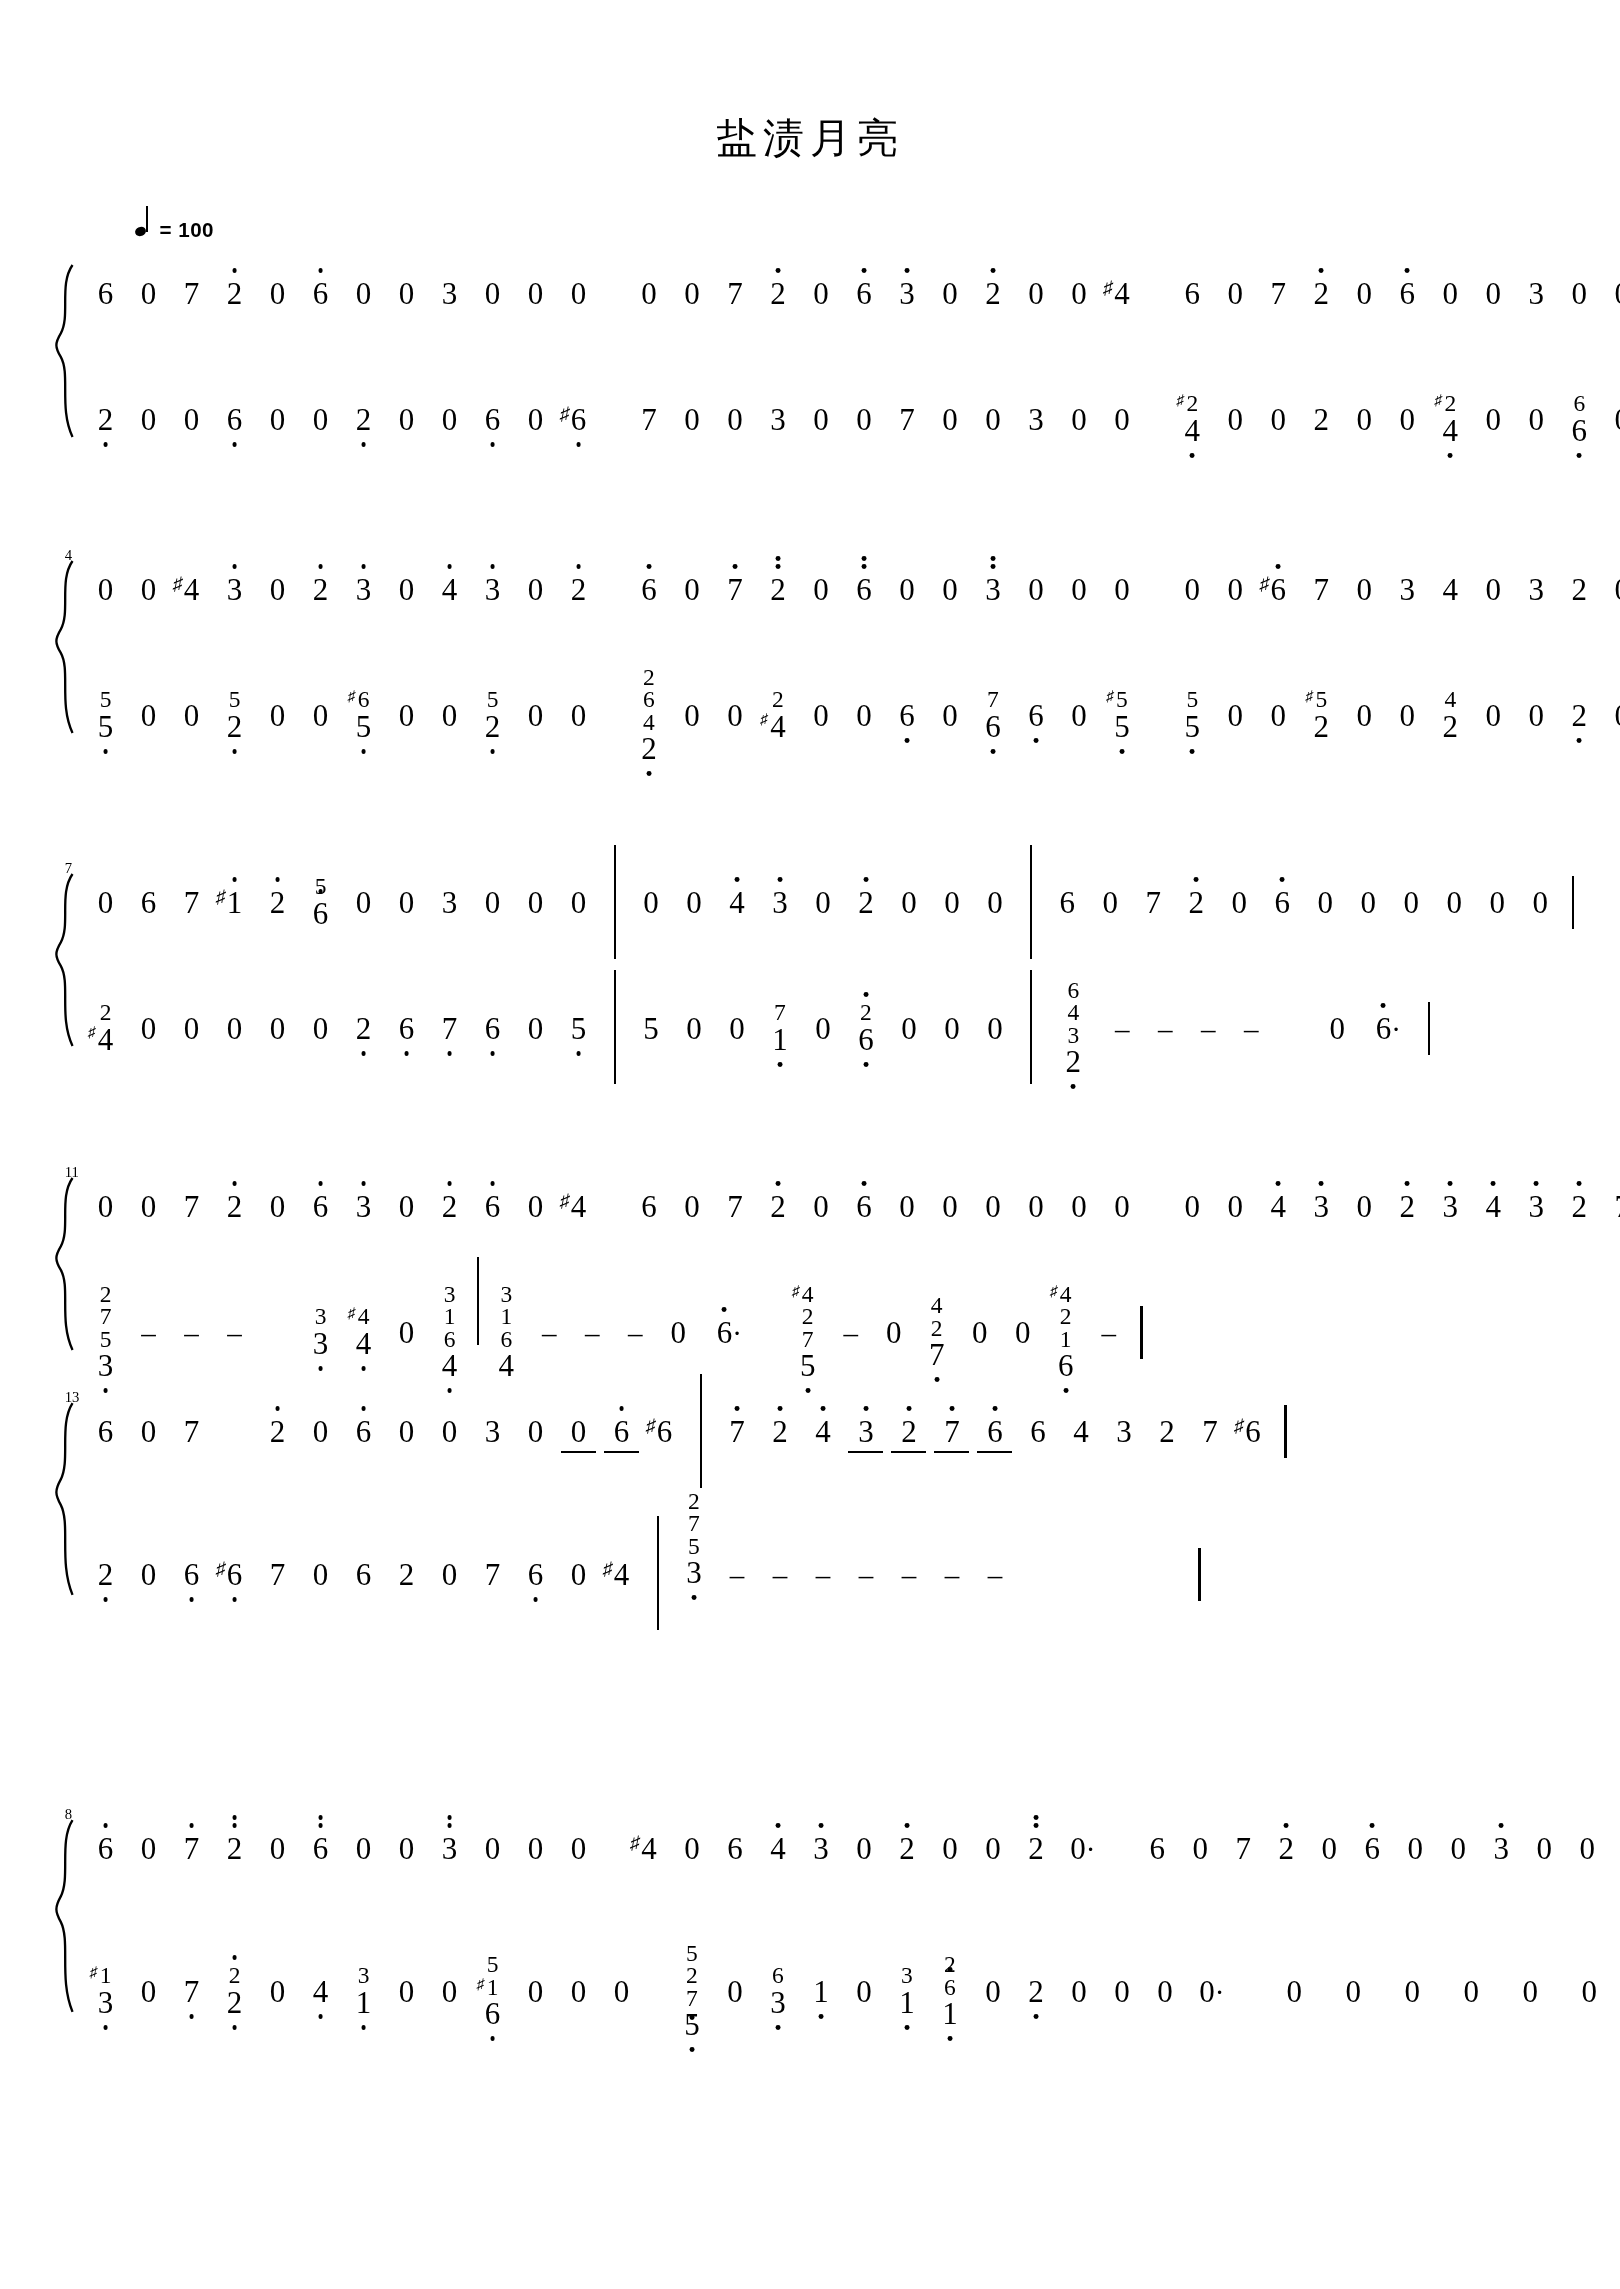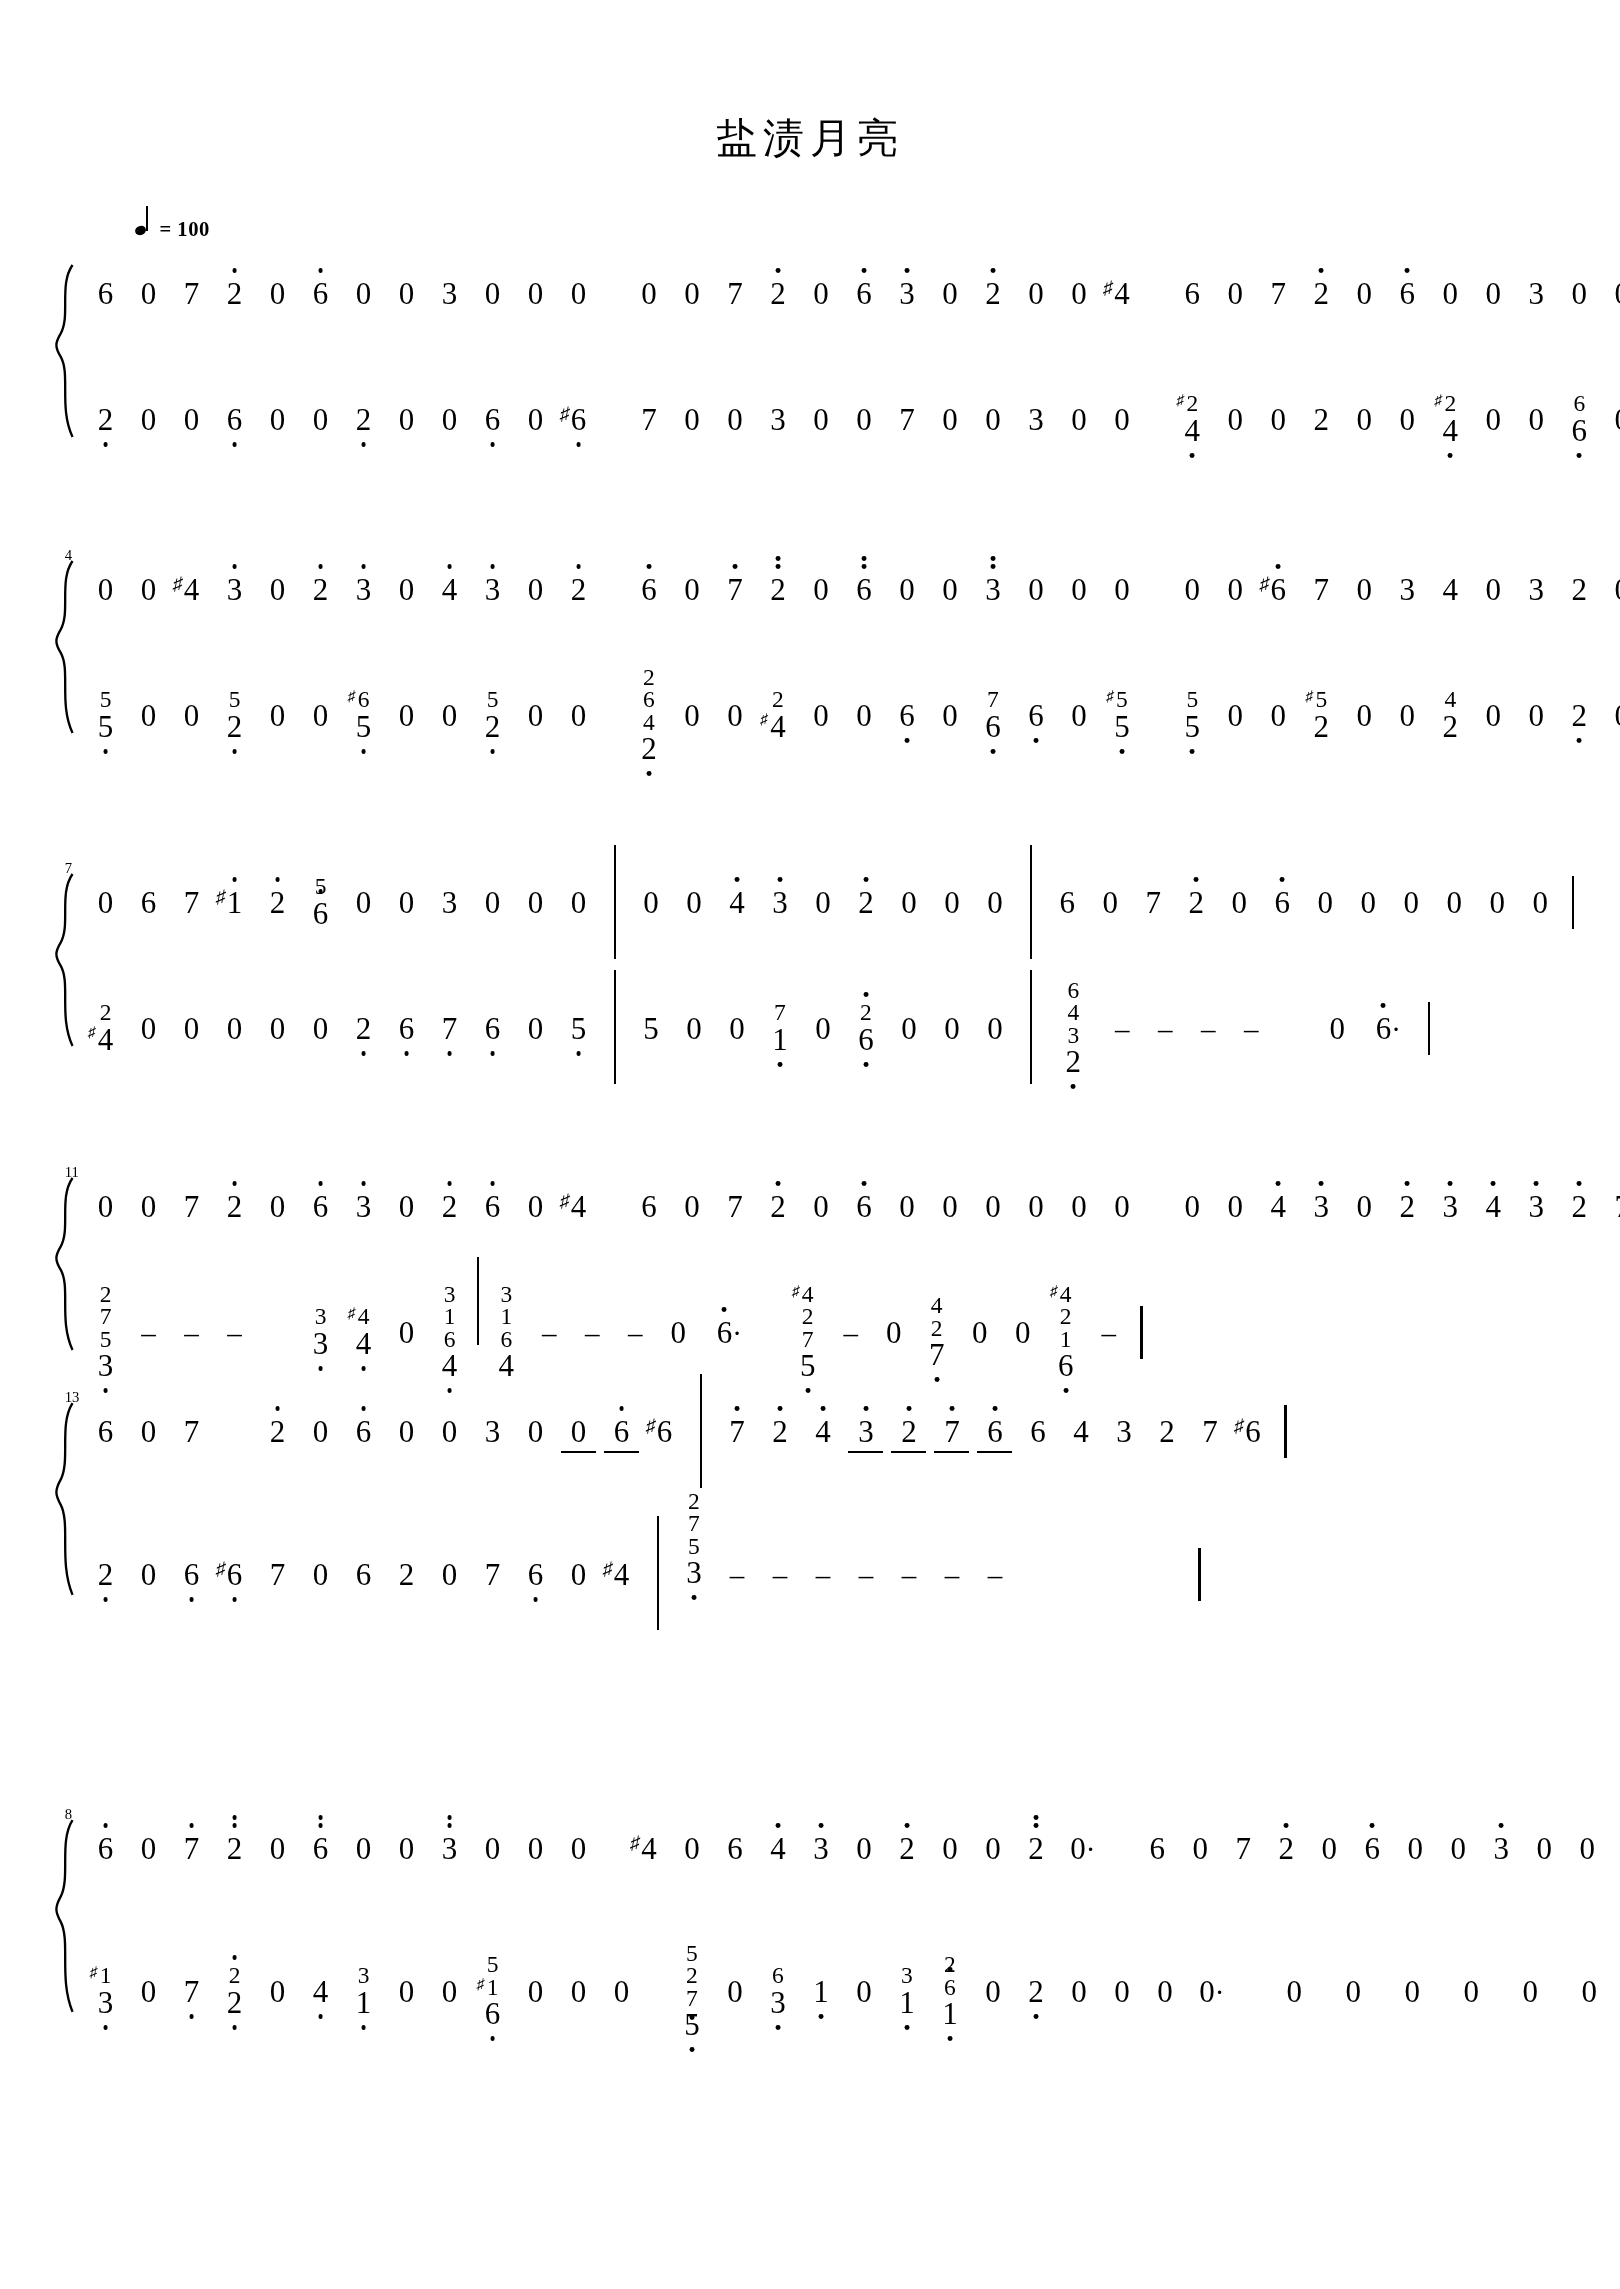--- a/index.html
+++ b/index.html
@@ -27,21 +27,21 @@
     text-align: center;
     font-family: "DejaVu Serif", serif;
     font-size: 41px;
     letter-spacing: 5.9px;
     margin-top: 44px;
   }
   .tempo {
     position: absolute;
     top: 218px;
     left: 135px;
-    font-family: Liberation Serif, serif;
+    font-family: Liberation Sans, sans-serif;
     font-size: 21.6px;
     display: flex;
     align-items: center;
     gap: 3.9px;
   }
   .tempo .notehead {
     display: inline-block;
     position: relative;
     width: 12.7px;
     height: 10.8px;

